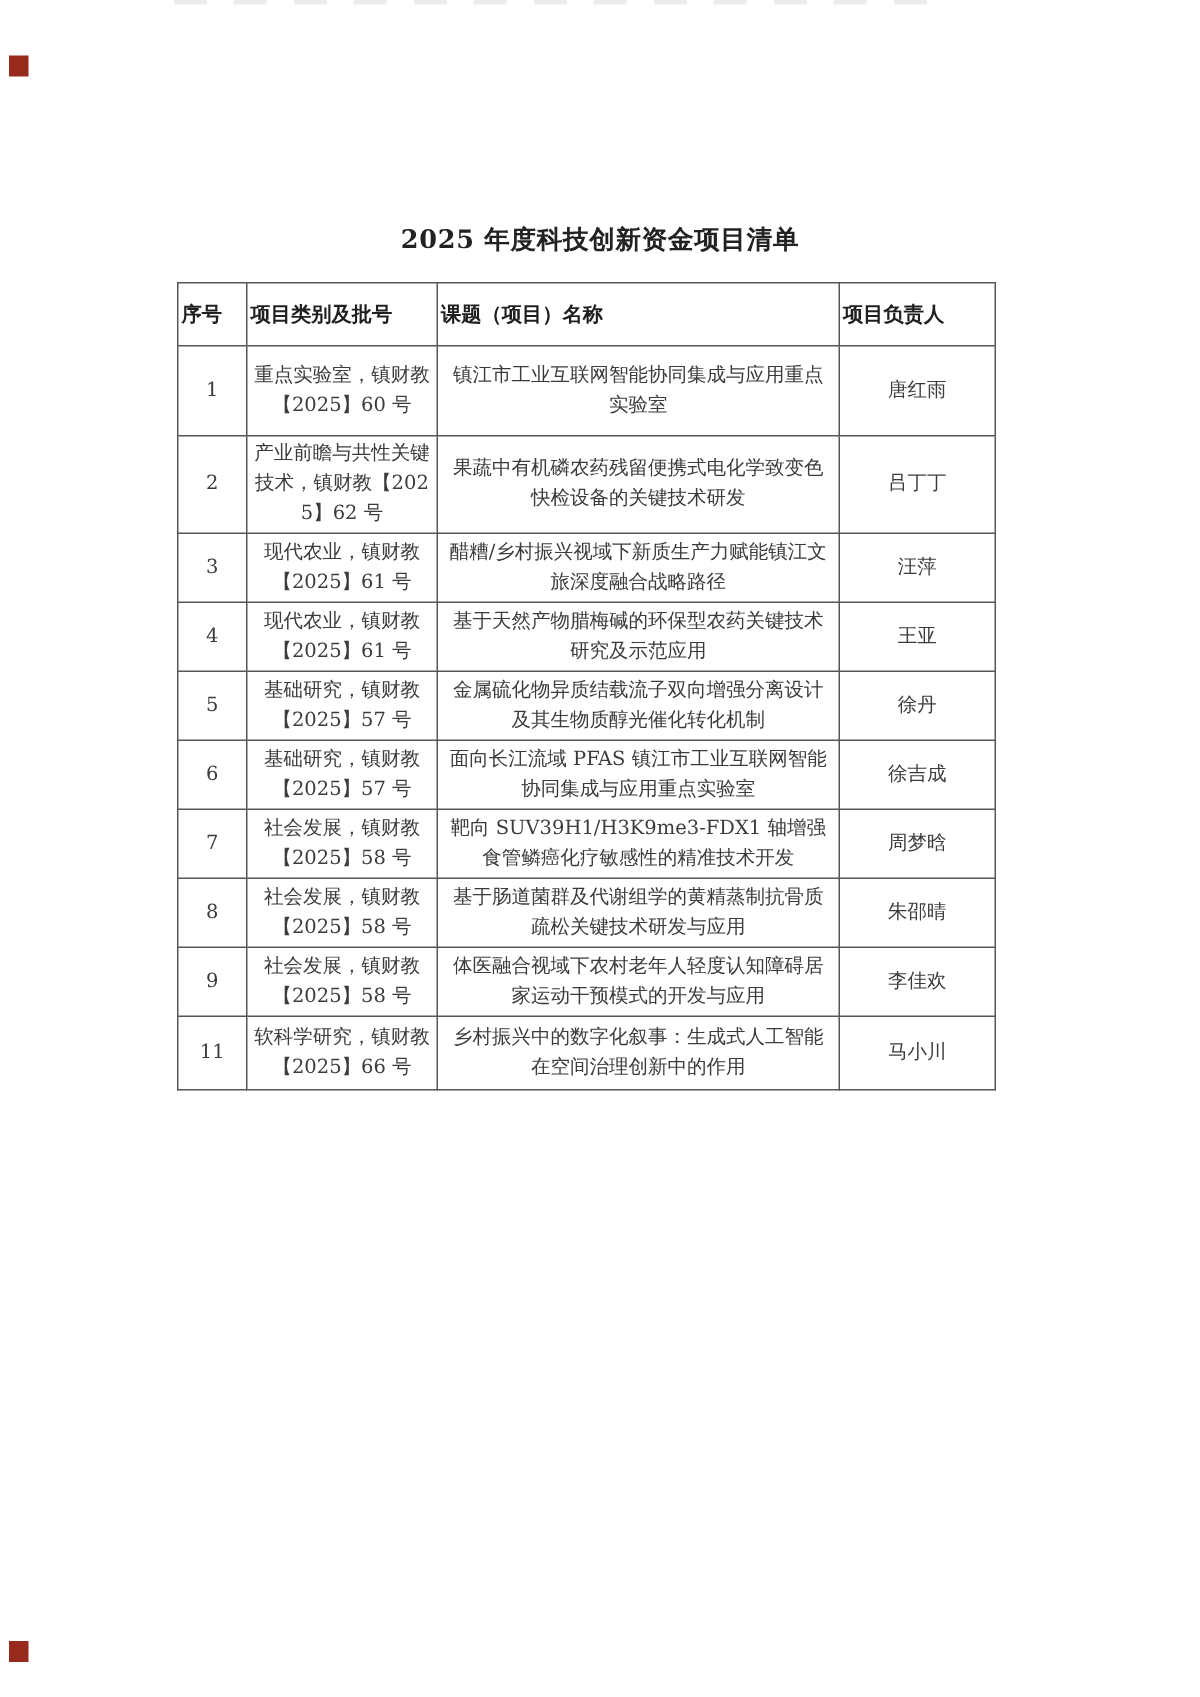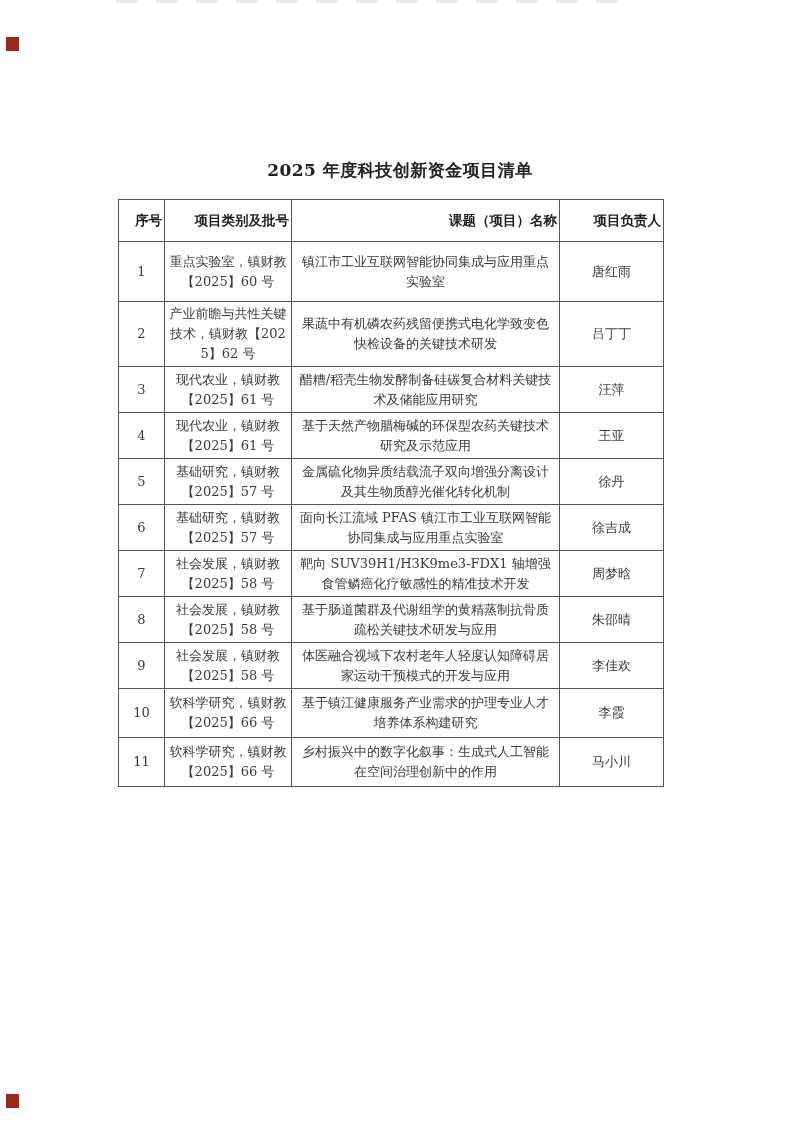--- a/index.html
+++ b/index.html
@@ -28,21 +28,21 @@
   .red-mark {
     position: absolute;
     width: 13px;
     height: 14px;
     background: #98291d;
   }
   .rm-top    { left: 6px; top: 37px; }
   .rm-bottom { left: 6px; top: 1094px; }
 
   .doc-title {
-    margin: 15px;
+    margin: 4px;
     padding-top: 144px;
     text-align: center;
     font-size: 17px;
     font-weight: bold;
     letter-spacing: 0.5px;
     color: #222222;
     font-family: "DejaVu Serif", "Liberation Serif", serif;
   }
 
   table.project-table {
@@ -56,21 +56,21 @@
     border: 1px solid #565656;
     vertical-align: middle;
     word-break: break-all;
   }
   .project-table th {
     font-family: "Liberation Sans", "DejaVu Sans", sans-serif;
     font-weight: bold;
     font-size: 13.5px;
     color: #1f1f1f;
     height: 41px;
-    text-align: right;
+    text-align: left;
     padding: 0 2px;
   }
   .project-table td {
     font-size: 13px;
     line-height: 20px;
     padding: 2px 4px;
     color: #3b3b3b;
   }
   .c-num, .c-cat, .c-leader { text-align: center; }
   .c-proj { text-align: center; padding-left: 8px; padding-right: 5px; }
@@ -117,21 +117,21 @@
   <tr>
     <td class="c-num">2</td>
     <td class="c-cat">产业前瞻与共性关键技术，镇财教【2025】62 号</td>
     <td class="c-proj">果蔬中有机磷农药残留便携式电化学致变色快检设备的关键技术研发</td>
     <td class="c-leader">吕丁丁</td>
   </tr>
 
   <tr>
     <td class="c-num">3</td>
     <td class="c-cat">现代农业，镇财教【2025】61 号</td>
-    <td class="c-proj">醋糟/稻壳生物发酵制备硅碳复合材料关键技术及储能应用研究</td>
+    <td class="c-proj">醋糟/乡村振兴视域下新质生产力赋能镇江文旅深度融合战略路径</td>
     <td class="c-leader">汪萍</td>
   </tr>
 
   <tr>
     <td class="c-num">4</td>
     <td class="c-cat">现代农业，镇财教【2025】61 号</td>
     <td class="c-proj">基于天然产物腊梅碱的环保型农药关键技术研究及示范应用</td>
     <td class="c-leader">王亚</td>
   </tr>
 
@@ -163,26 +163,20 @@
     <td class="c-leader">朱邵晴</td>
   </tr>
 
   <tr>
     <td class="c-num">9</td>
     <td class="c-cat">社会发展，镇财教【2025】58 号</td>
     <td class="c-proj">体医融合视域下农村老年人轻度认知障碍居家运动干预模式的开发与应用</td>
     <td class="c-leader">李佳欢</td>
   </tr>
 
-  <tr>
-    <td class="c-num">10</td>
-    <td class="c-cat">软科学研究，镇财教【2025】66 号</td>
-    <td class="c-proj">基于镇江健康服务产业需求的护理专业人才培养体系构建研究</td>
-    <td class="c-leader">李霞</td>
-  </tr>
 
   <tr>
     <td class="c-num">11</td>
     <td class="c-cat">软科学研究，镇财教【2025】66 号</td>
     <td class="c-proj">乡村振兴中的数字化叙事：生成式人工智能在空间治理创新中的作用</td>
     <td class="c-leader">马小川</td>
   </tr>
 
 
 

